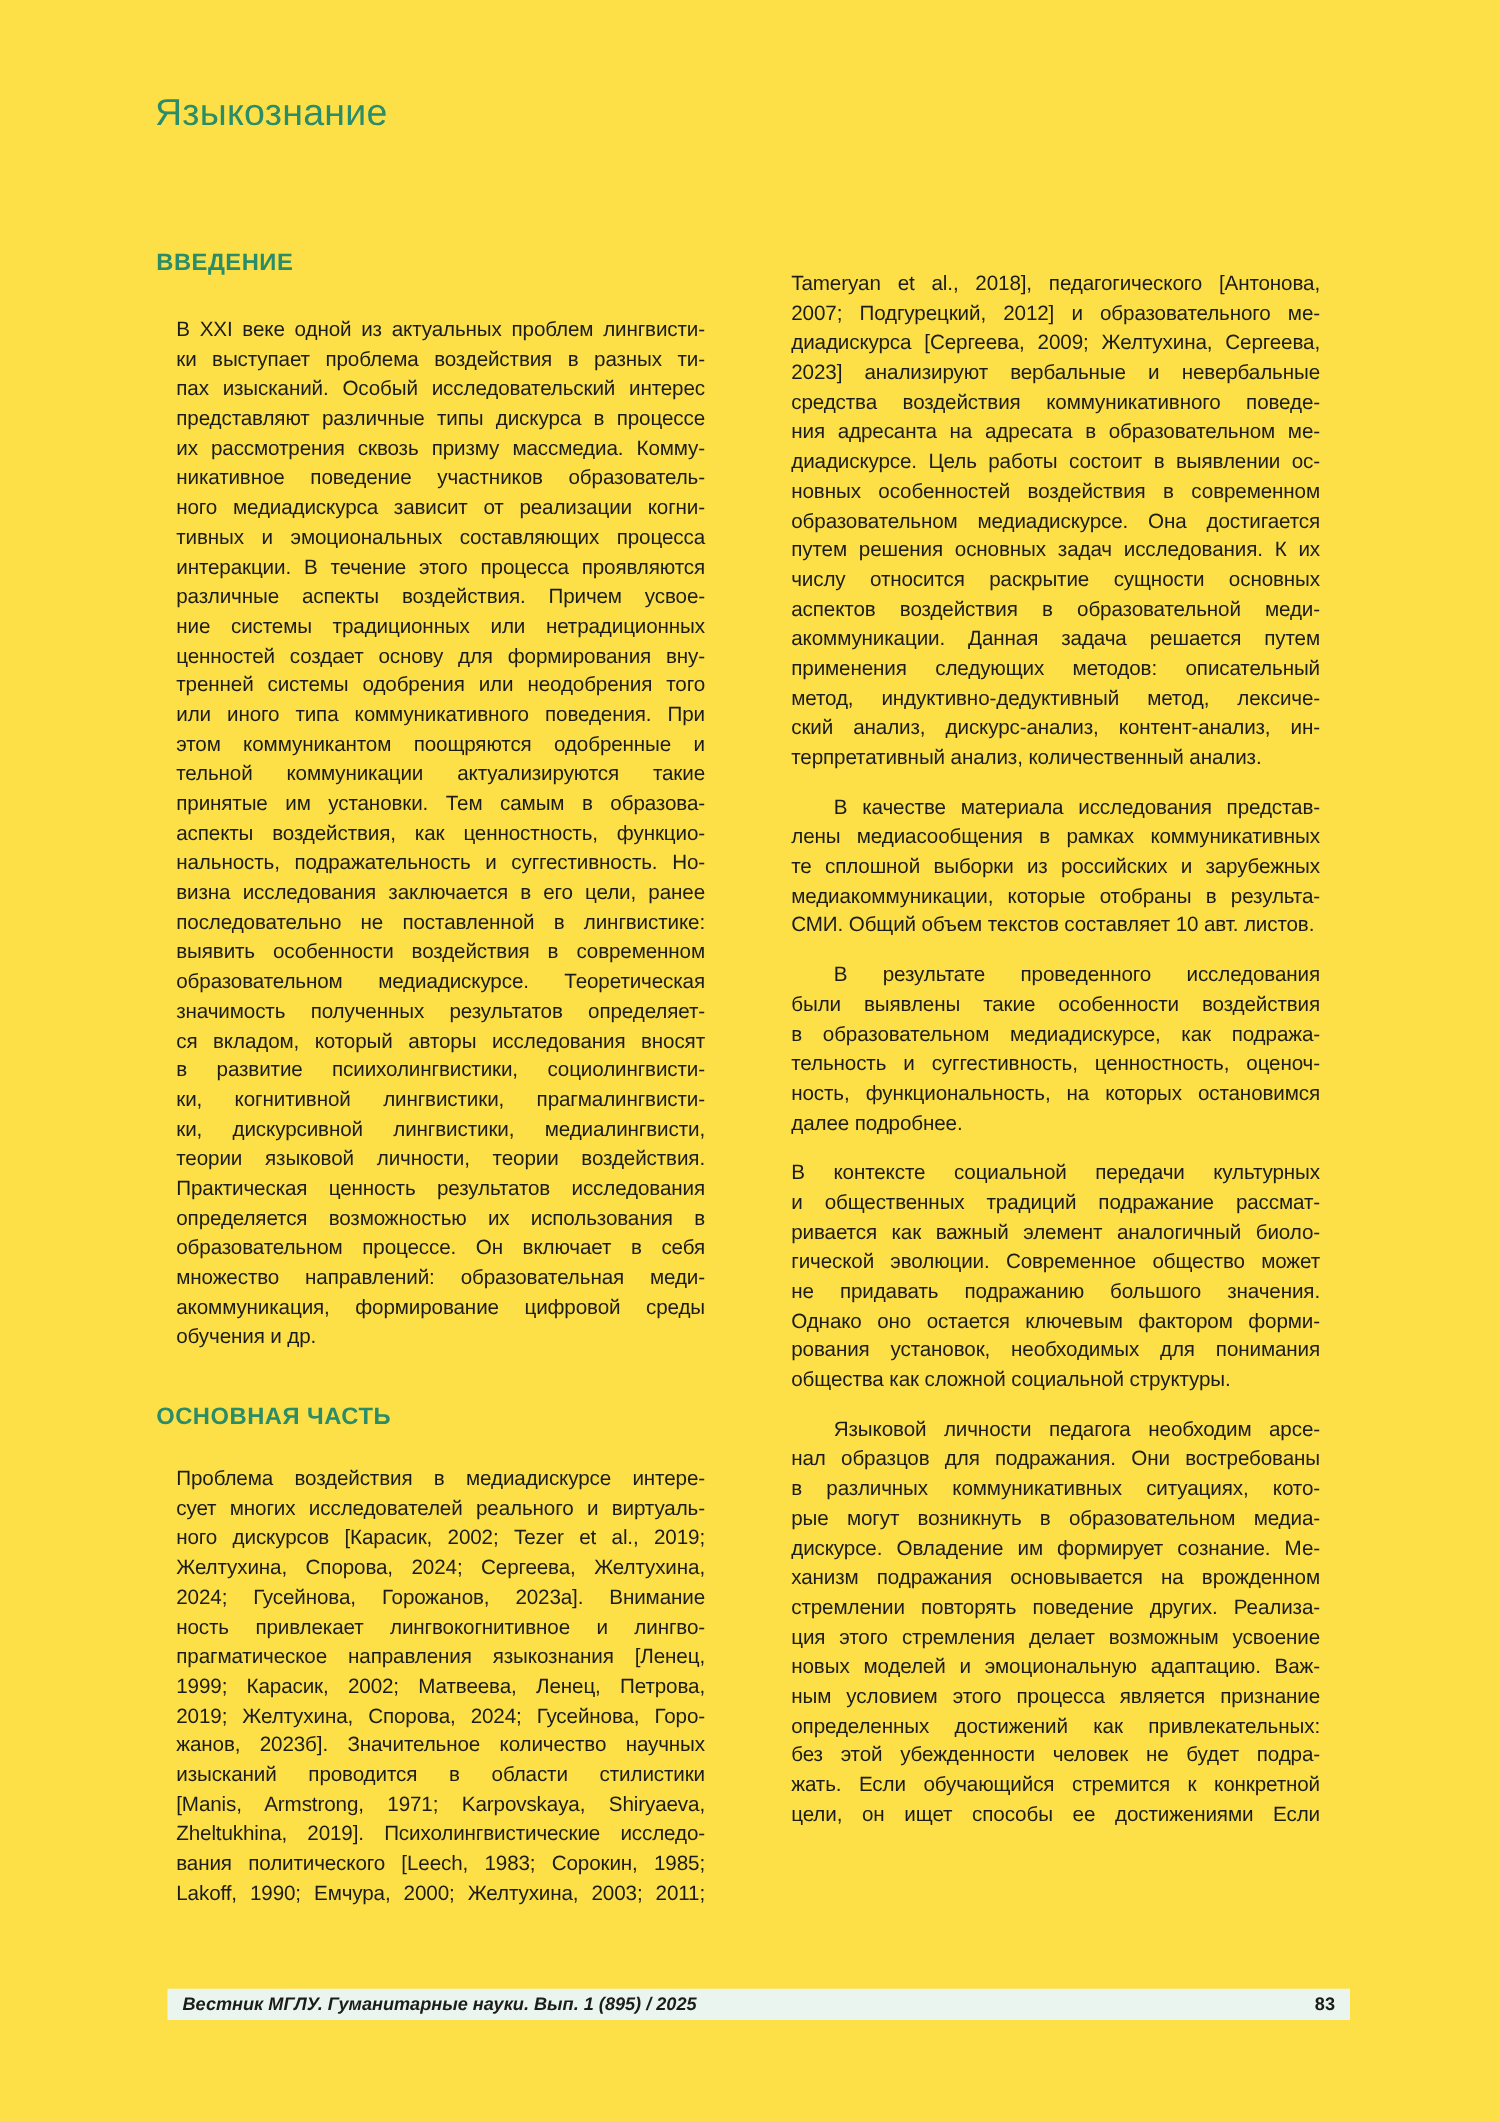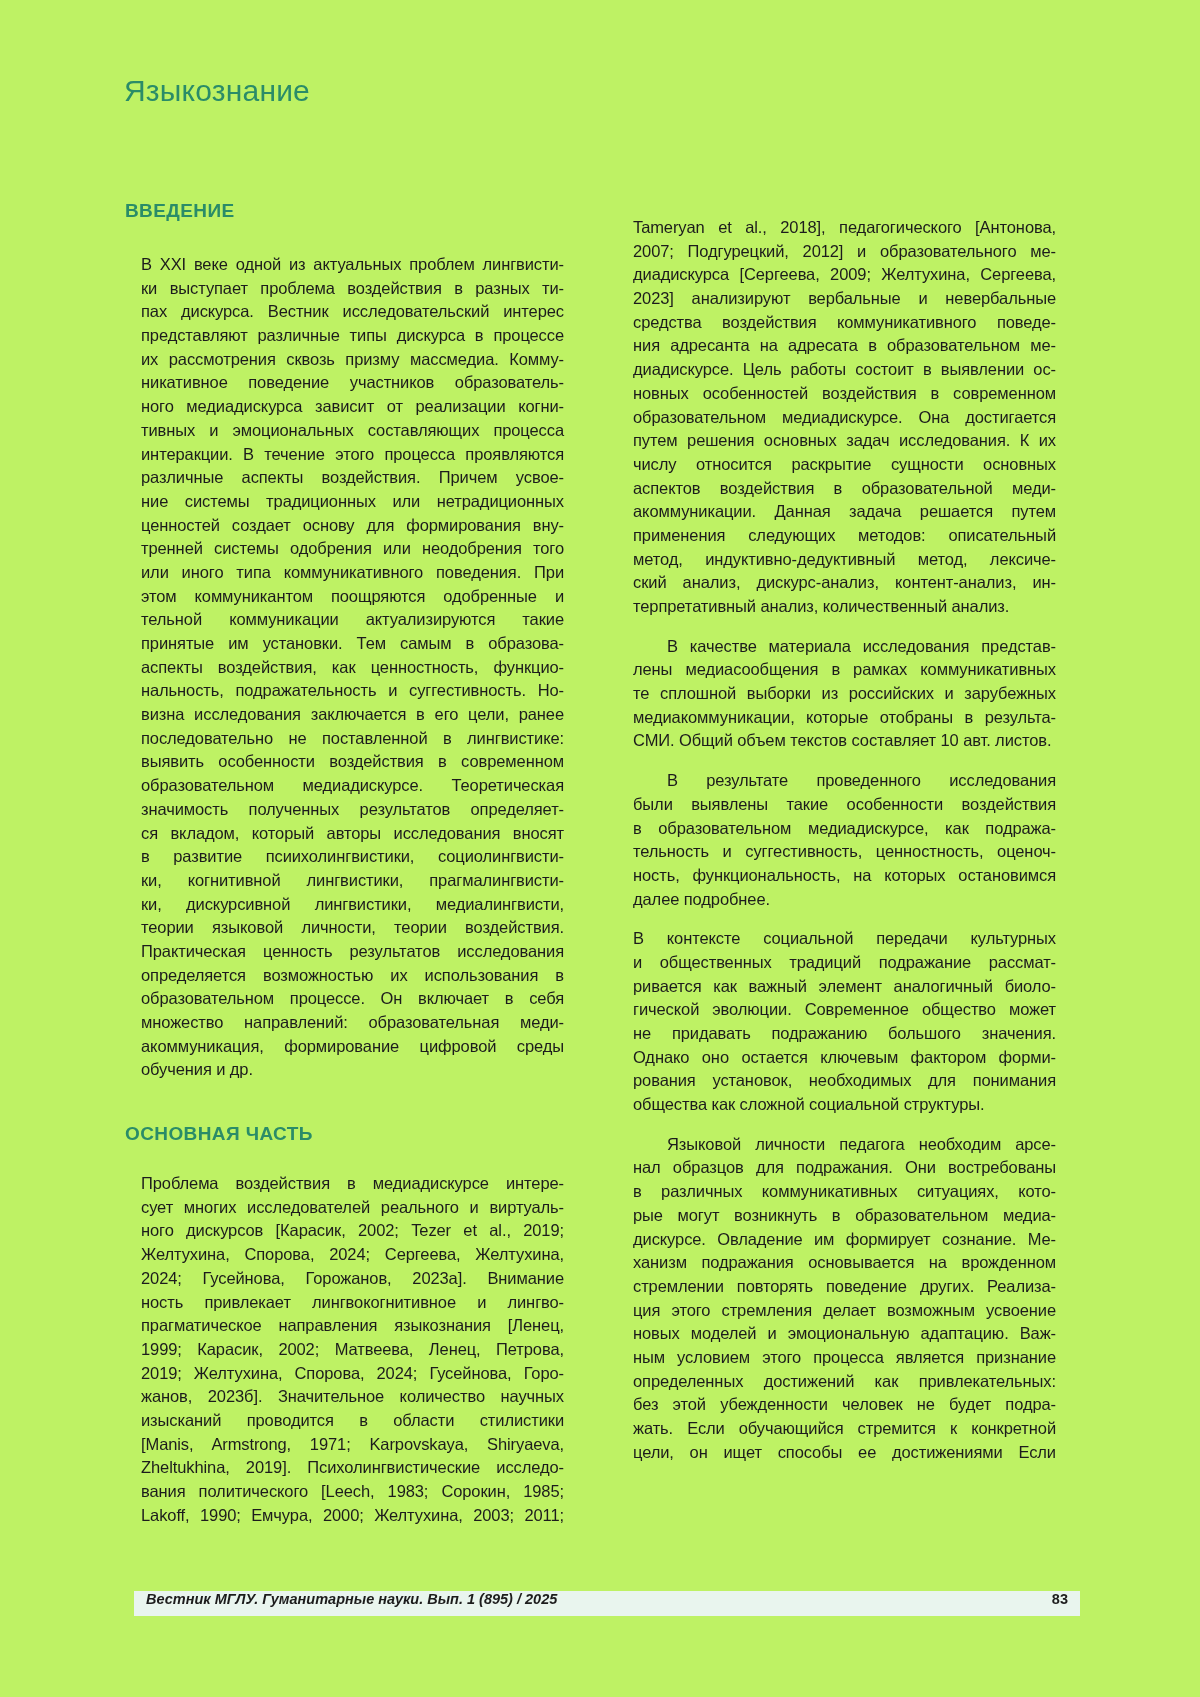--- a/index.html
+++ b/index.html
@@ -1,17 +1,17 @@
 <!DOCTYPE html>
 <html style="--accent: #2a8c68; --footer-bg: #e9f5ee; --text: #1c1c1c;"><head>
 <meta charset="utf-8">
 <style>
   html,body{margin:0;padding:0;background:#ffffff;}
   .page{
-    position:relative;width:1200px;height:1697px;background:#bef264;overflow:hidden;
+    position:relative;width:1200px;height:1697px;background:#fde047;overflow:hidden;
     font-family:"Liberation Sans", sans-serif;color:var(--text,#1c1c1c);
   }
   .kicker{
     position:absolute;left:124px;top:74px;font-size:30px;line-height:34px;
     color:var(--accent,#2a8c68);font-weight:normal;letter-spacing:0.2px;
   }
   .col{
     position:absolute;top:200px;width:455px;font-size:16.5px;letter-spacing:-0.1px;
   }
   .col-left{left:125px;}
@@ -27,40 +27,40 @@
     text-align:justify;text-align-last:justify;text-justify:inter-word;
   }
   .ln.last{text-align-last:left;}
   .ln.ind{text-indent:34px;}
   .subhead{
     margin:56px 0 25px 0;font-weight:bold;font-size:17px;line-height:29px;
   }
   .footer{
     position:absolute;left:134px;top:1591px;width:946px;height:25px;
     background:var(--footer-bg,#e9f5ee);
-    display:flex;justify-content:space-between;align-items:flex-start;
+    display:flex;justify-content:space-between;align-items:center;
     padding:0 12px;box-sizing:border-box;
     font-size:14.5px;font-weight:bold;color:var(--text,#1c1c1c);
   }
   .footer .journal{font-style:italic;}
   .footer .pagenum{font-style:normal;}
 </style>
 </head>
 <body>
 
 <div class="page">
 
   <div class="kicker">Языкознание</div>
 
   <div class="col col-left">
     <h2 class="sec">ВВЕДЕНИЕ</h2>
     <div class="para">
         <div class="ln">В XXI веке одной из актуальных проблем лингвисти-</div>
         <div class="ln">ки выступает проблема воздействия в разных ти-</div>
-        <div class="ln">пах дискурса. Вестник исследовательский интерес</div>
+        <div class="ln">пах изысканий. Особый исследовательский интерес</div>
         <div class="ln">представляют различные типы дискурса в процессе</div>
         <div class="ln">их рассмотрения сквозь призму массмедиа. Комму-</div>
         <div class="ln">никативное поведение участников образователь-</div>
         <div class="ln">ного медиадискурса зависит от реализации когни-</div>
         <div class="ln">тивных и эмоциональных составляющих процесса</div>
         <div class="ln">интеракции. В течение этого процесса проявляются</div>
         <div class="ln">различные аспекты воздействия. Причем усвое-</div>
         <div class="ln">ние системы традиционных или нетрадиционных</div>
         <div class="ln">ценностей создает основу для формирования вну-</div>
         <div class="ln">тренней системы одобрения или неодобрения того</div>

